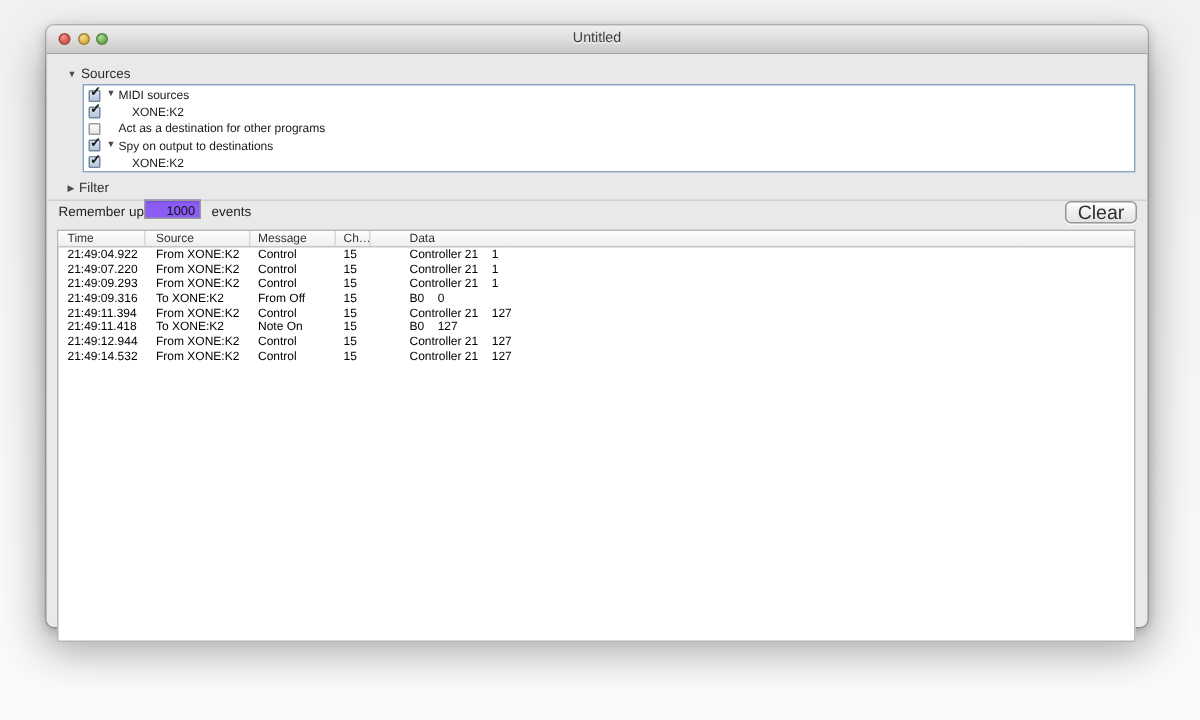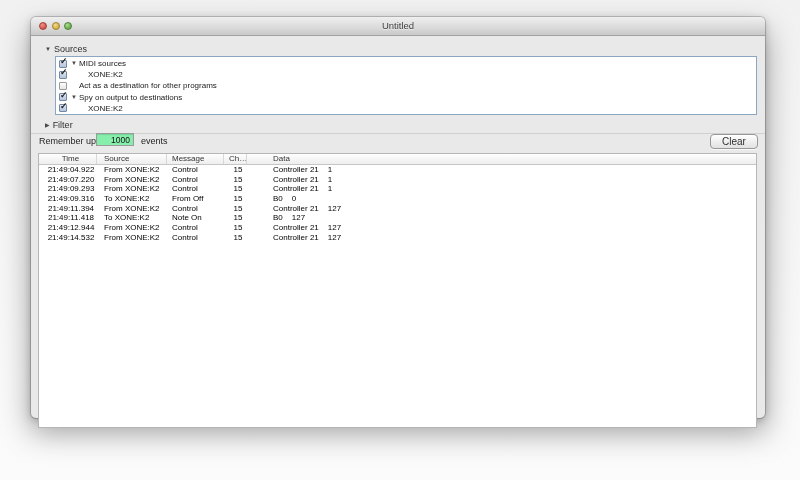--- a/index.html
+++ b/index.html
@@ -58,45 +58,45 @@
   .src-label.ind1 { left:23px; }
   .src-label.ind2 { left:32px; }
 
   .divider { position:absolute; left:0; right:0; top:96px; height:1px; background:#d0d0d0; }
 
   .remember-label, .events-label { position:absolute; top:99px; font-size:9px; color:#1f1f1f; }
   .remember-label { left:8px; }
   .events-label   { left:110px; }
   .remember-field {
     position:absolute; left:65px; top:96px; width:38px; height:13px;
-    border:1px solid #9b9b9b; background:#86efac; font-family:inherit;
+    border:1px solid #9b9b9b; background:#8b5cf6; font-family:inherit;
     font-size:8.5px; text-align:right; padding:0 3px; color:#111;
     box-shadow:inset 0 1px 1px rgba(0,0,0,.12);
   }
   .clear-btn {
     position:absolute; left:679px; top:97px; width:48px; height:15px;
     border:1px solid #979797; border-radius:4px;
     background:linear-gradient(180deg,#ffffff,#efefef 50%,#e2e2e2);
-    font-family:inherit; font-size:10px; color:#2e2e2e; line-height:12px;
+    font-family:inherit; font-size:13px; color:#2e2e2e; line-height:12px;
     box-shadow:0 1px 0 rgba(255,255,255,.7);
   }
 
   .table {
     position:absolute; left:7px; top:116px; width:719px; height:275px;
     background:#fff; border:1px solid #b6b6b6;
   }
   .thead {
     height:11px; background:linear-gradient(180deg,#fefefe,#eeeeee);
     border-bottom:1px solid #c6c6c6; white-space:nowrap; overflow:hidden;
   }
   .th, .c { display:inline-block; vertical-align:top; white-space:nowrap; overflow:hidden; }
   .th { height:11px; line-height:10px; font-size:8px; color:#333; border-right:1px solid #d8d8d8; }
   .th.last { border-right:none; }
-  .w-time{width:58px; padding-left:6px;text-align:center;} .w-source{width:70px; padding-left:7px;}
-  .w-message{width:57px; padding-left:5px;} .w-ch{width:23px; padding-left:5px;text-align:center;}
+  .w-time{width:58px; padding-left:6px;} .w-source{width:70px; padding-left:7px;}
+  .w-message{width:57px; padding-left:5px;} .w-ch{width:23px; padding-left:5px;}
   .w-data{width:500px; padding-left:5px;margin-left:21px;}
   .tbody { position:absolute; left:0; right:0; top:11px; bottom:0; overflow:hidden; }
   .tr { height:9.7px; line-height:9.7px; font-size:8px; color:#000; white-space:nowrap; }
   .data-value { margin-left:9px; }
 </style>
 </head>
 <body>
 
 <div class="desktop">
   <div class="window">

